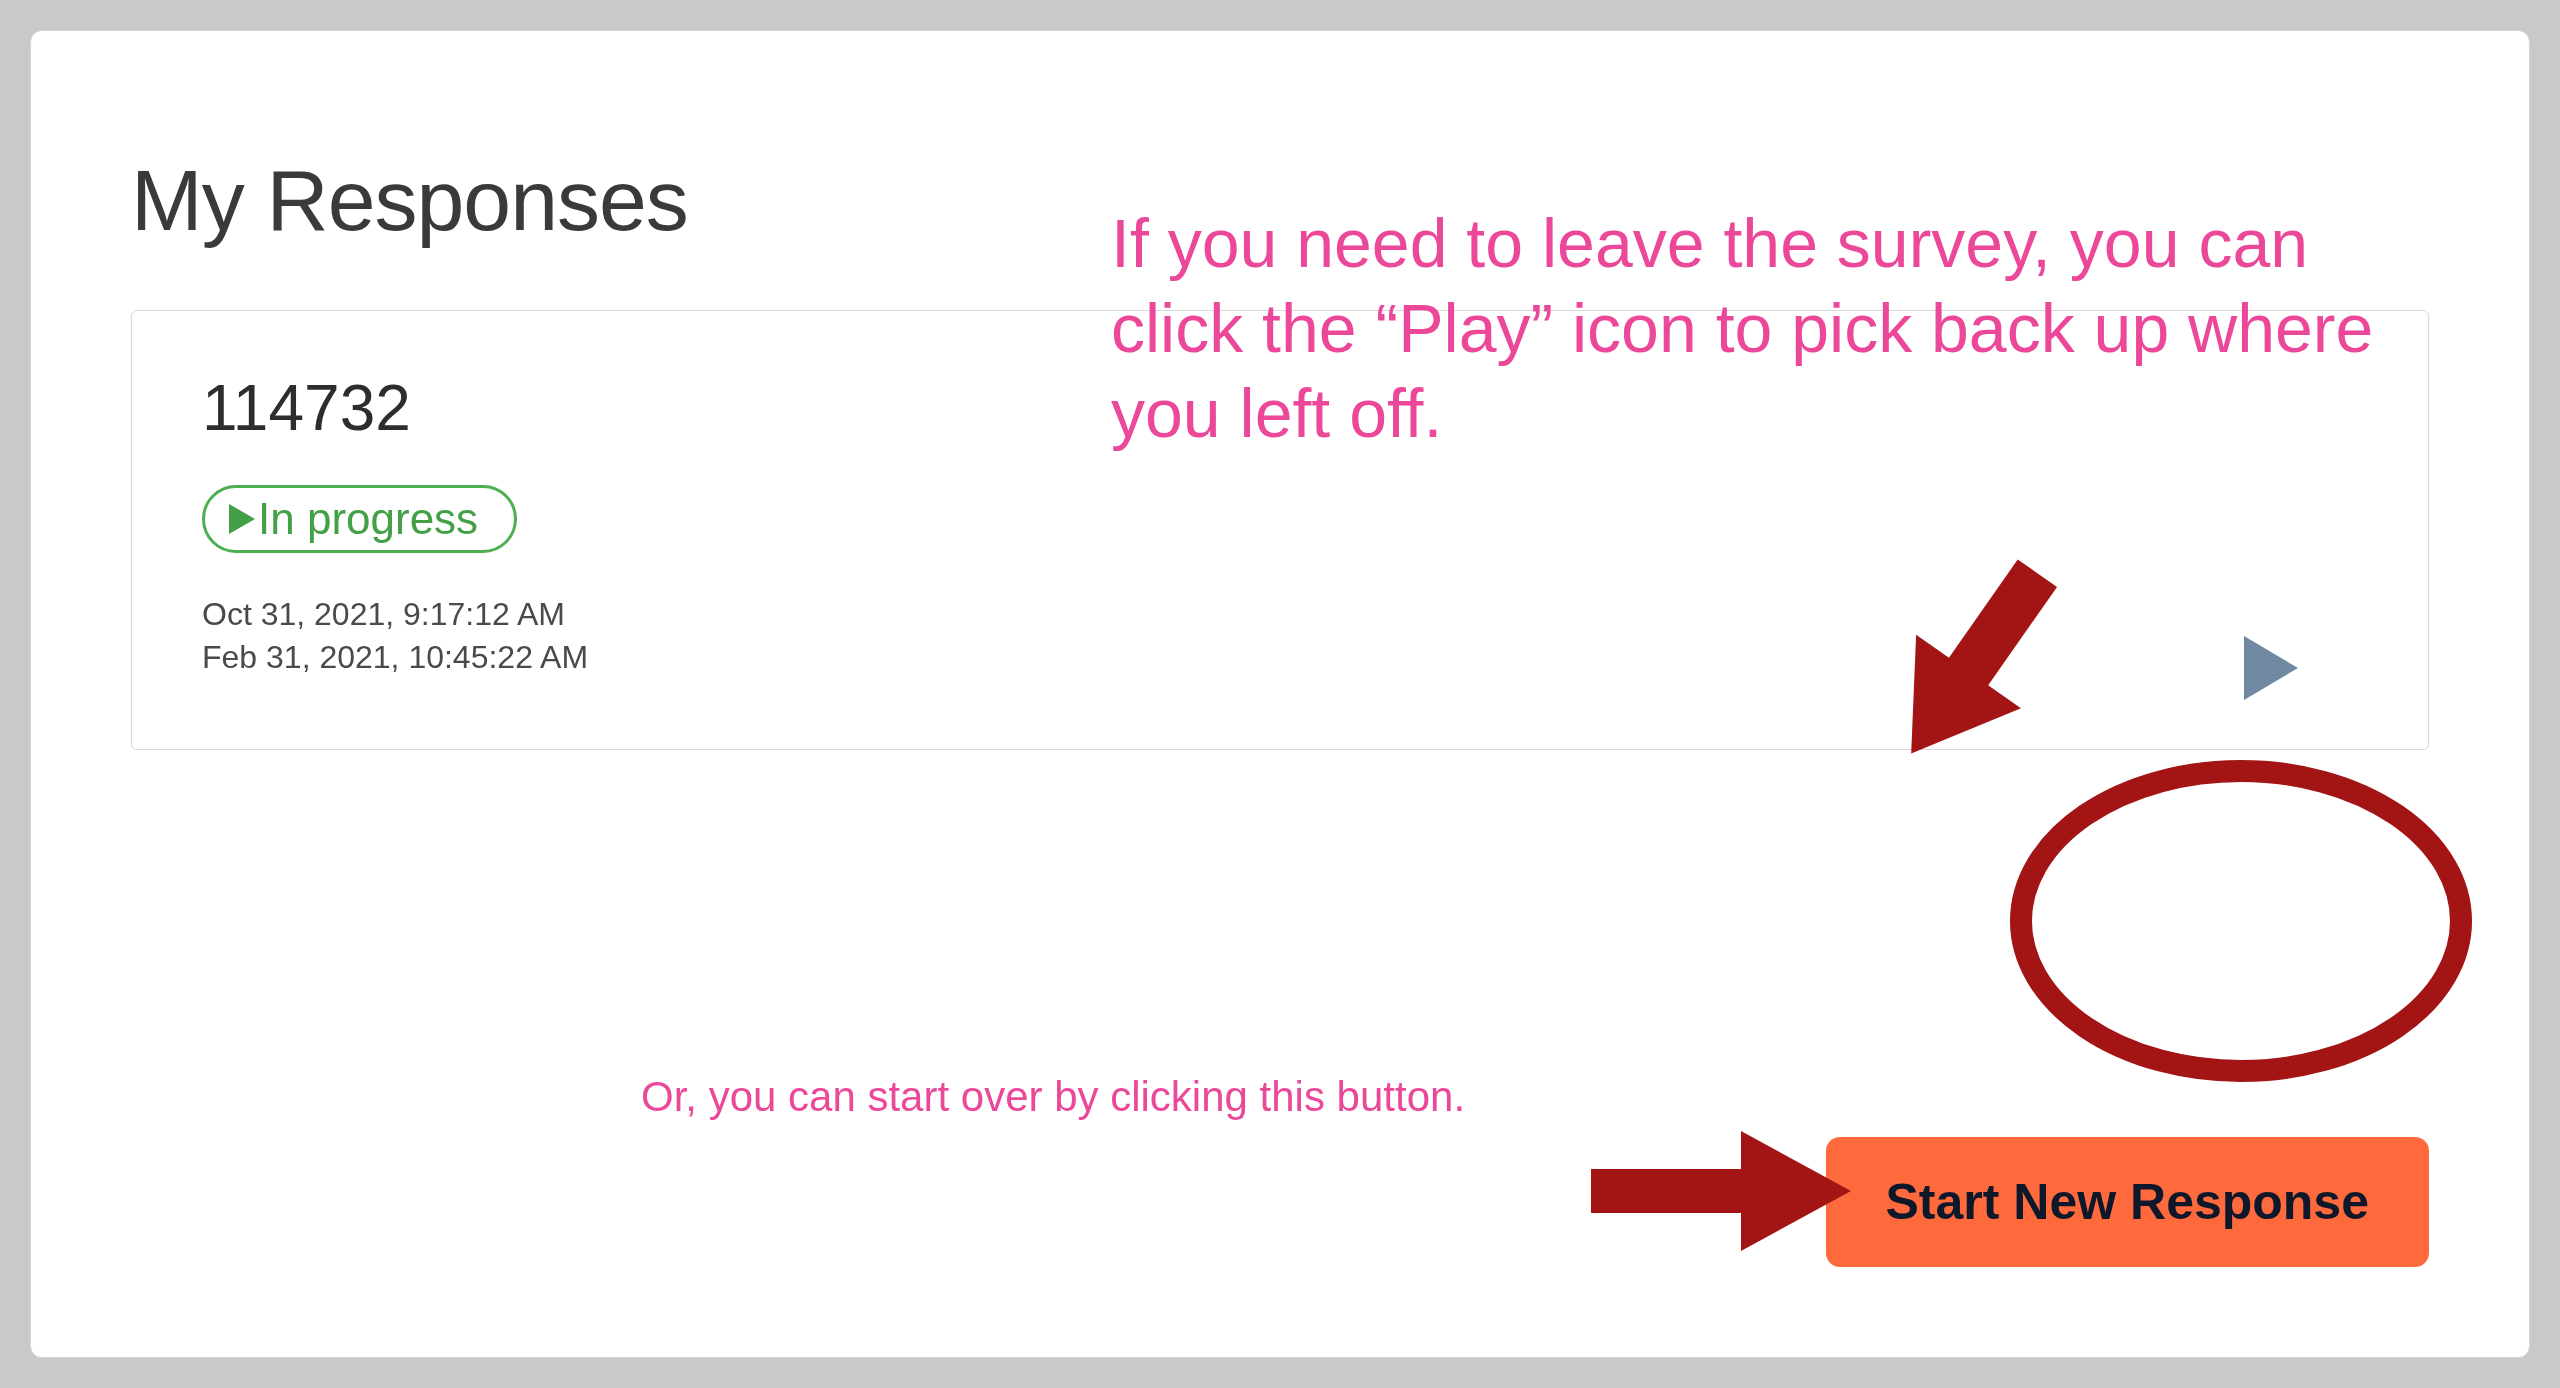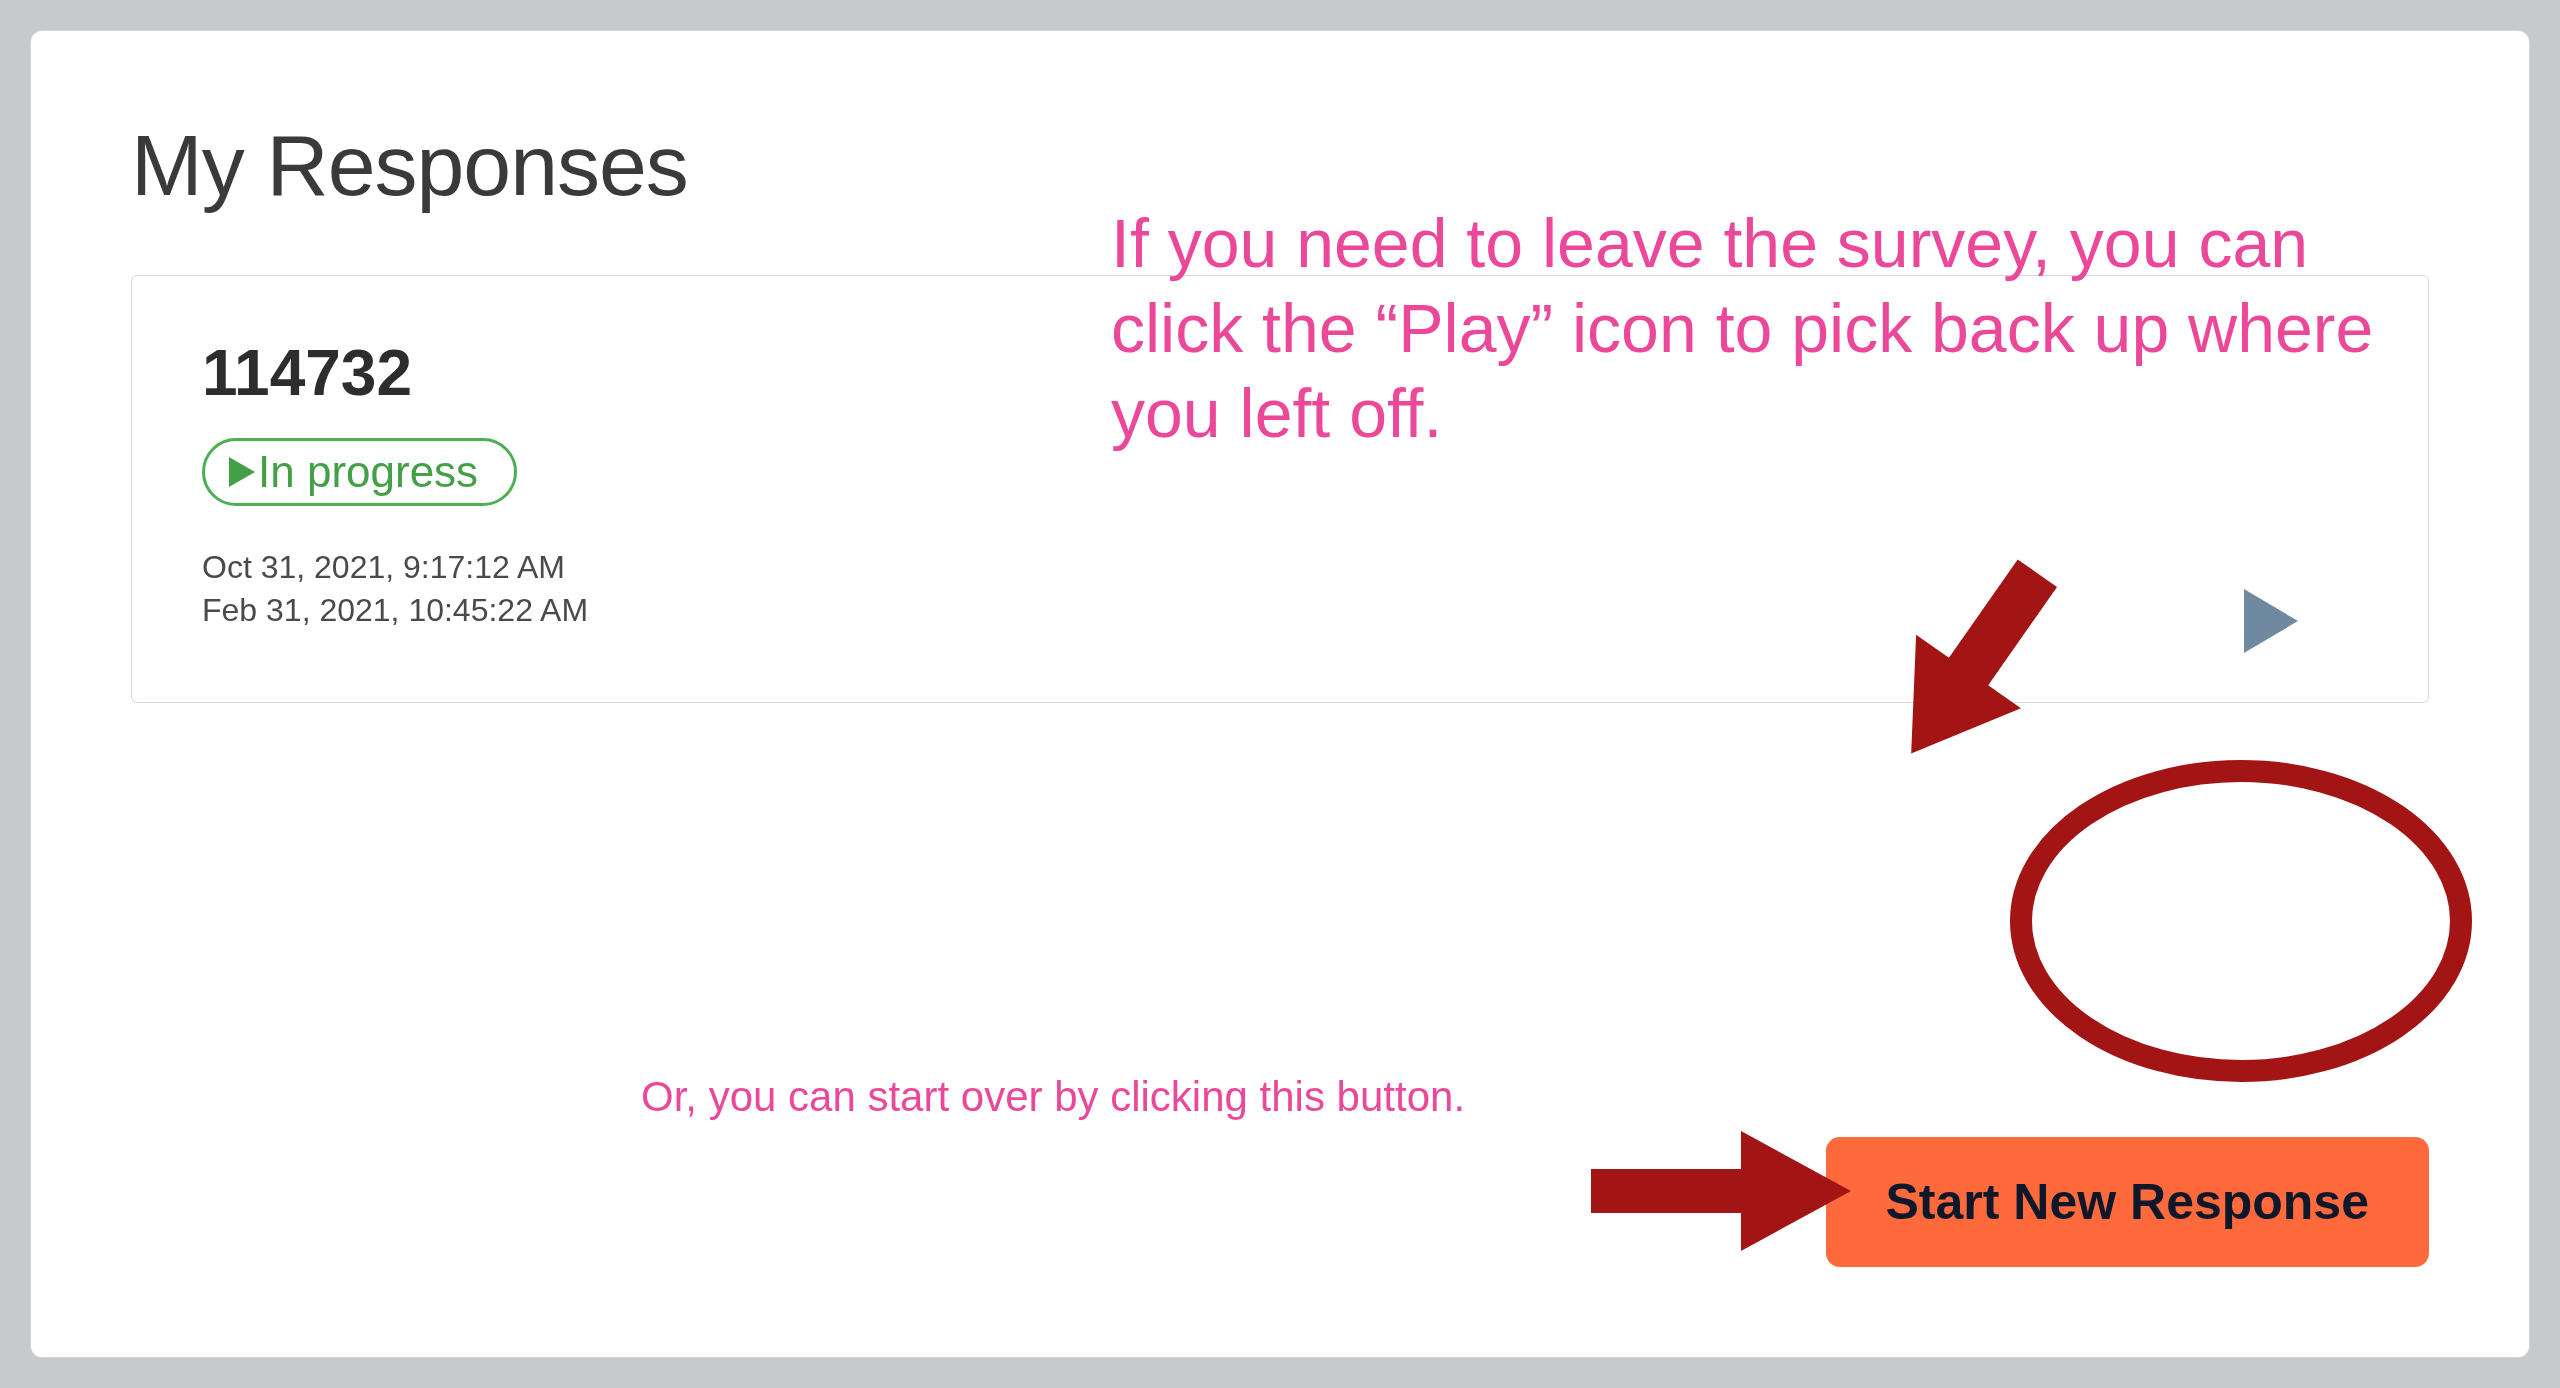--- a/index.html
+++ b/index.html
@@ -9,41 +9,41 @@
     font-family: -apple-system, BlinkMacSystemFont, "Segoe UI", Arial, sans-serif;
     padding: 30px;
   }
   .panel {
     background: #ffffff;
     border: 1px solid #d6d6d6;
     border-radius: 12px;
     width: 100%;
     height: 100%;
     position: relative;
-    padding: 85px 100px 80px 100px;
+    padding: 120px 100px 80px 100px;
   }
   .page-title {
     font-size: 86px;
     font-weight: 400;
     color: #3a3a3a;
     letter-spacing: -1px;
     margin-bottom: 60px;
   }
   .response-card {
     border: 1px solid #d8d8d8;
     border-radius: 6px;
     padding: 60px 70px 70px 70px;
     position: relative;
     background: #fff;
   }
   .response-id {
     font-size: 64px;
-    font-weight: 700;
+    font-weight: 400;
     color: #2d2d2d;
-    margin-bottom: 28px;
+    margin-bottom: 40px;
   }
   .status-pill {
     display: inline-flex;
     align-items: center;
     gap: 3px;
     border: 3px solid #4caf50;
     border-radius: 999px;
     padding: 6px 36px 6px 24px;
     color: #43a047;
     font-size: 44px;

